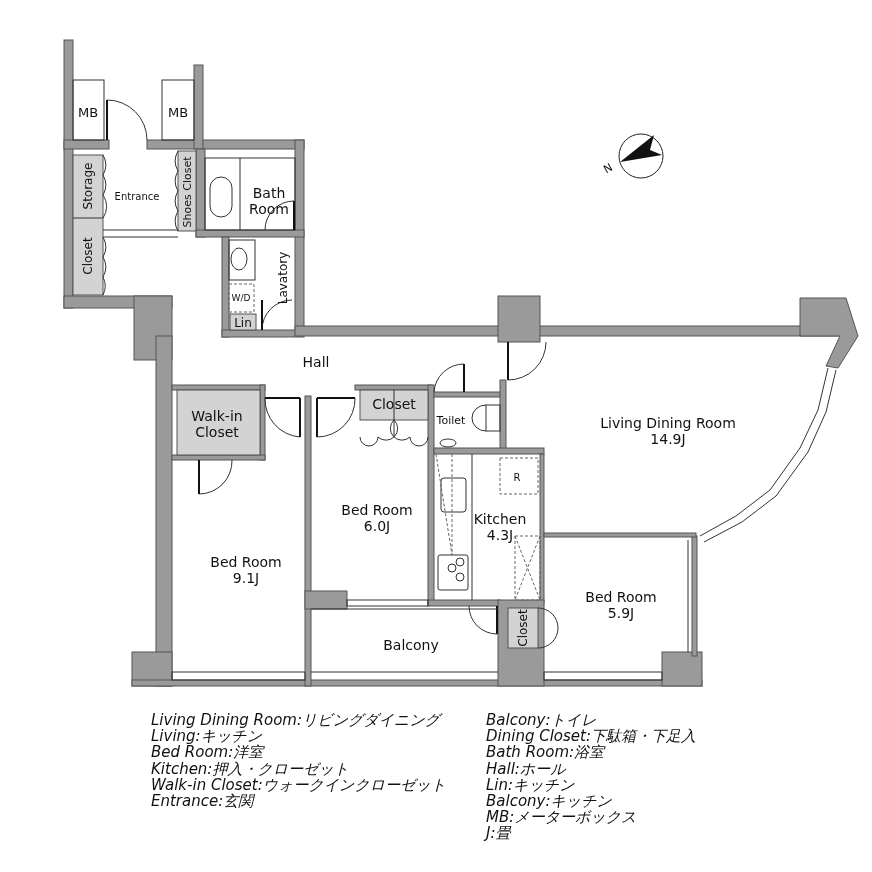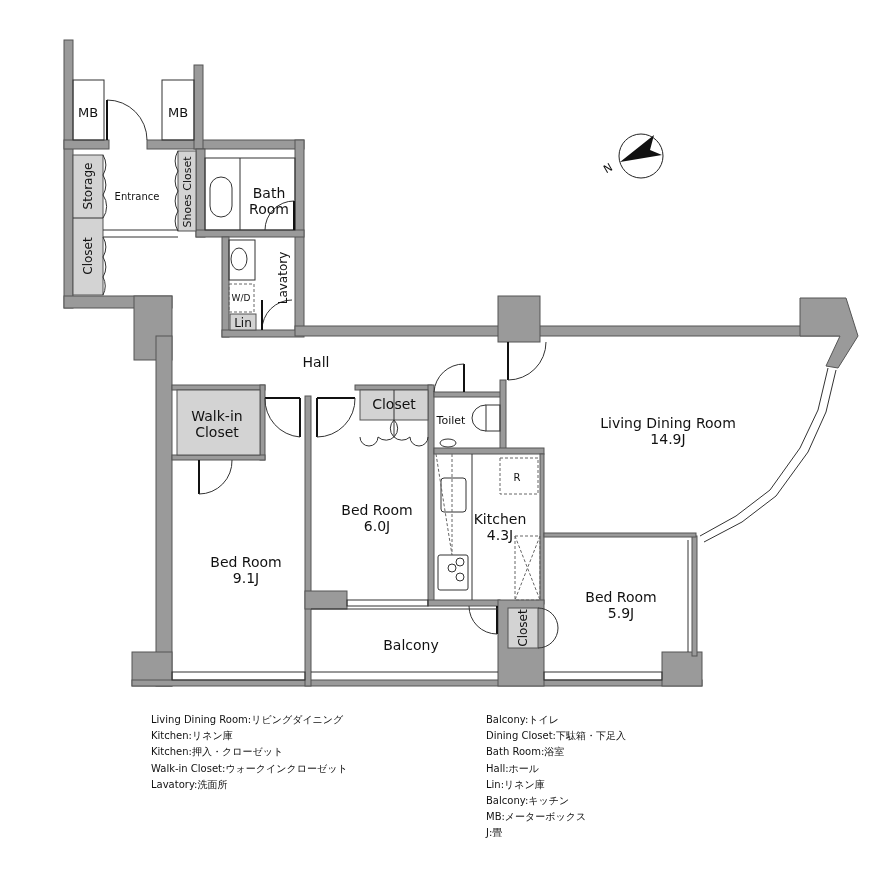--- a/index.html
+++ b/index.html
@@ -4,21 +4,21 @@
 <style>
   html,body{margin:0;padding:0;background:#fff;}
   body{width:872px;height:872px;position:relative;overflow:hidden;font-family:"DejaVu Sans",sans-serif;}
   svg{position:absolute;left:0;top:0;}
   .wall{fill:#9a9a9a;stroke:#555;stroke-width:1;}
   .closet{fill:#d3d3d3;stroke:#555;stroke-width:1;}
   .line{fill:none;stroke:#333;stroke-width:1;}
   .thick{fill:none;stroke:#111;stroke-width:2;}
   .dash{fill:none;stroke:#666;stroke-width:1;stroke-dasharray:3,2;}
   .lbl{font-family:"DejaVu Sans",sans-serif;fill:#111;}
-  .legend{position:absolute;font-family:"DejaVu Sans",sans-serif;font-size:10px;line-height:16.2px;color:#111;}
+  .legend{position:absolute;font-family:"DejaVu Sans",sans-serif;font-size:15px;line-height:16.2px;color:#111;font-style:italic;}
   .legend div{white-space:nowrap;}
 </style>
 </head>
 <body>
 
 <svg width="872" height="872" viewBox="0 0 872 872">
 
   <g>
 
     <rect class="wall" x="64" y="40" width="9" height="268"></rect>
@@ -187,27 +187,28 @@
     <text class="lbl" x="377" y="531" font-size="14" text-anchor="middle">6.0J</text>
     <text class="lbl" x="621" y="602" font-size="14" text-anchor="middle">Bed Room</text>
     <text class="lbl" x="621" y="618" font-size="14" text-anchor="middle">5.9J</text>
     <text class="lbl" x="411" y="650" font-size="14" text-anchor="middle">Balcony</text>
     <text class="lbl" x="527" y="628" font-size="12" text-anchor="middle" transform="rotate(-90 527 628)">Closet</text>
   </g>
 </svg>
 
 <div class="legend" style="left:151px;top:712px;">
   <div>Living Dining Room:リビングダイニング</div>
-  <div>Kitchen:リネン庫</div>
+  <div>Living:キッチン</div>
+  <div>Bed Room:洋室</div>
   <div>Kitchen:押入・クローゼット</div>
   <div>Walk-in Closet:ウォークインクローゼット</div>
-  <div>Lavatory:洗面所</div>
+  <div>Entrance:玄関</div>
 </div>
 <div class="legend" style="left:486px;top:712px;">
   <div>Balcony:トイレ</div>
   <div>Dining Closet:下駄箱・下足入</div>
   <div>Bath Room:浴室</div>
   <div>Hall:ホール</div>
-  <div>Lin:リネン庫</div>
+  <div>Lin:キッチン</div>
   <div>Balcony:キッチン</div>
   <div>MB:メーターボックス</div>
   <div>J:畳</div>
 </div>
 
 </body></html>

